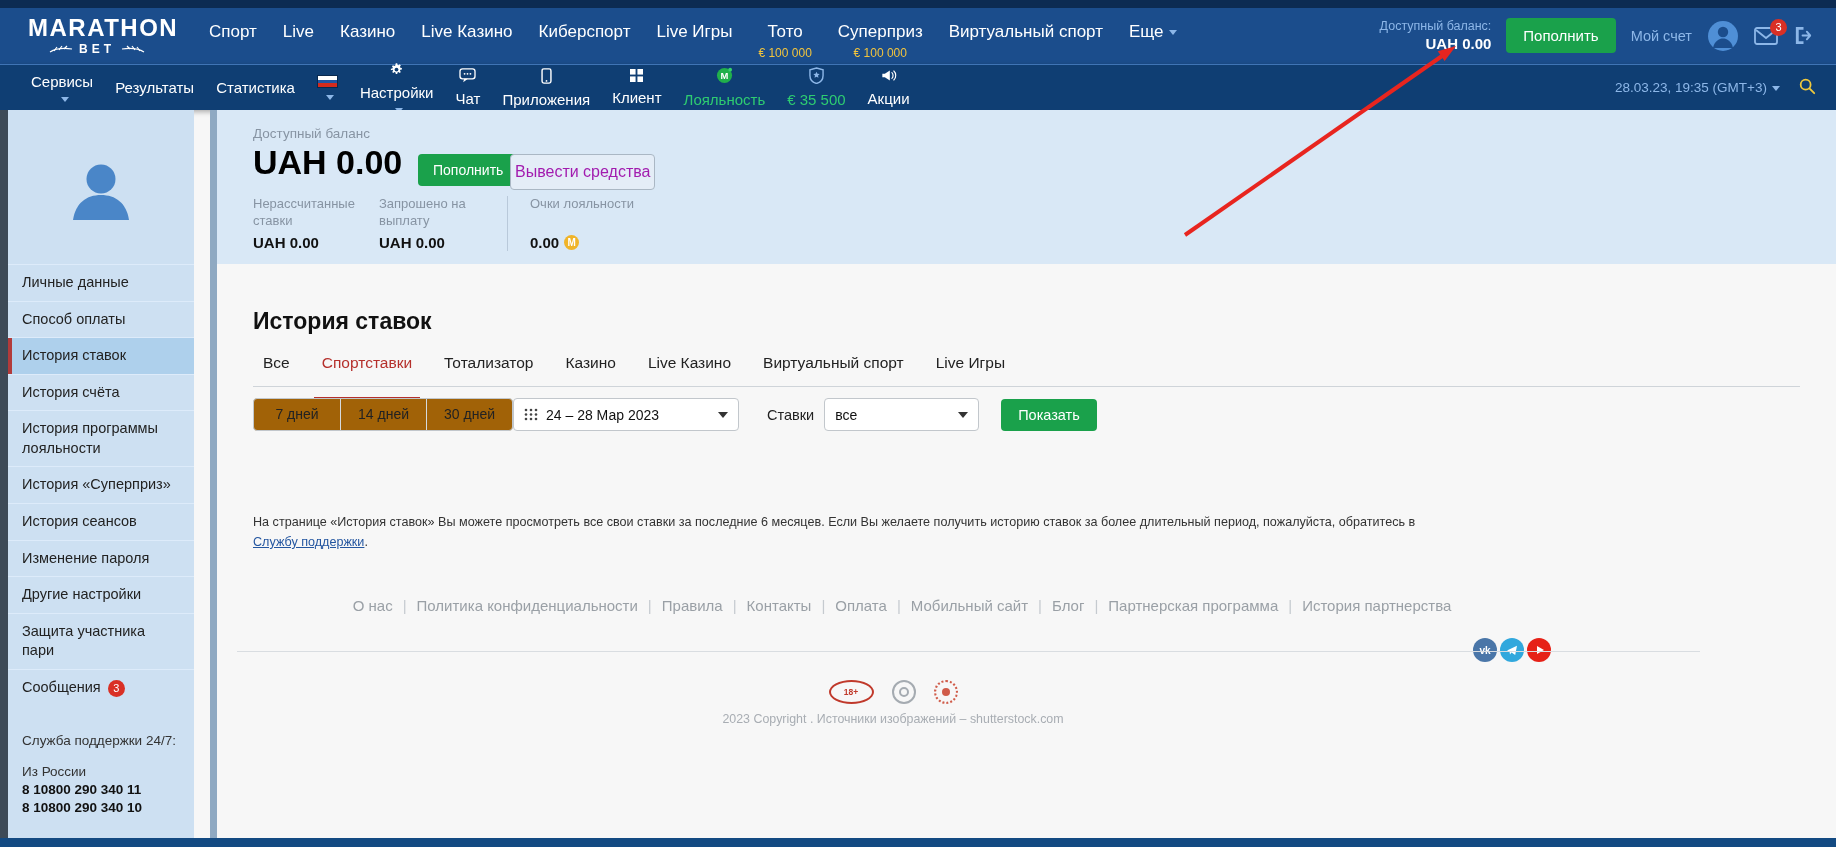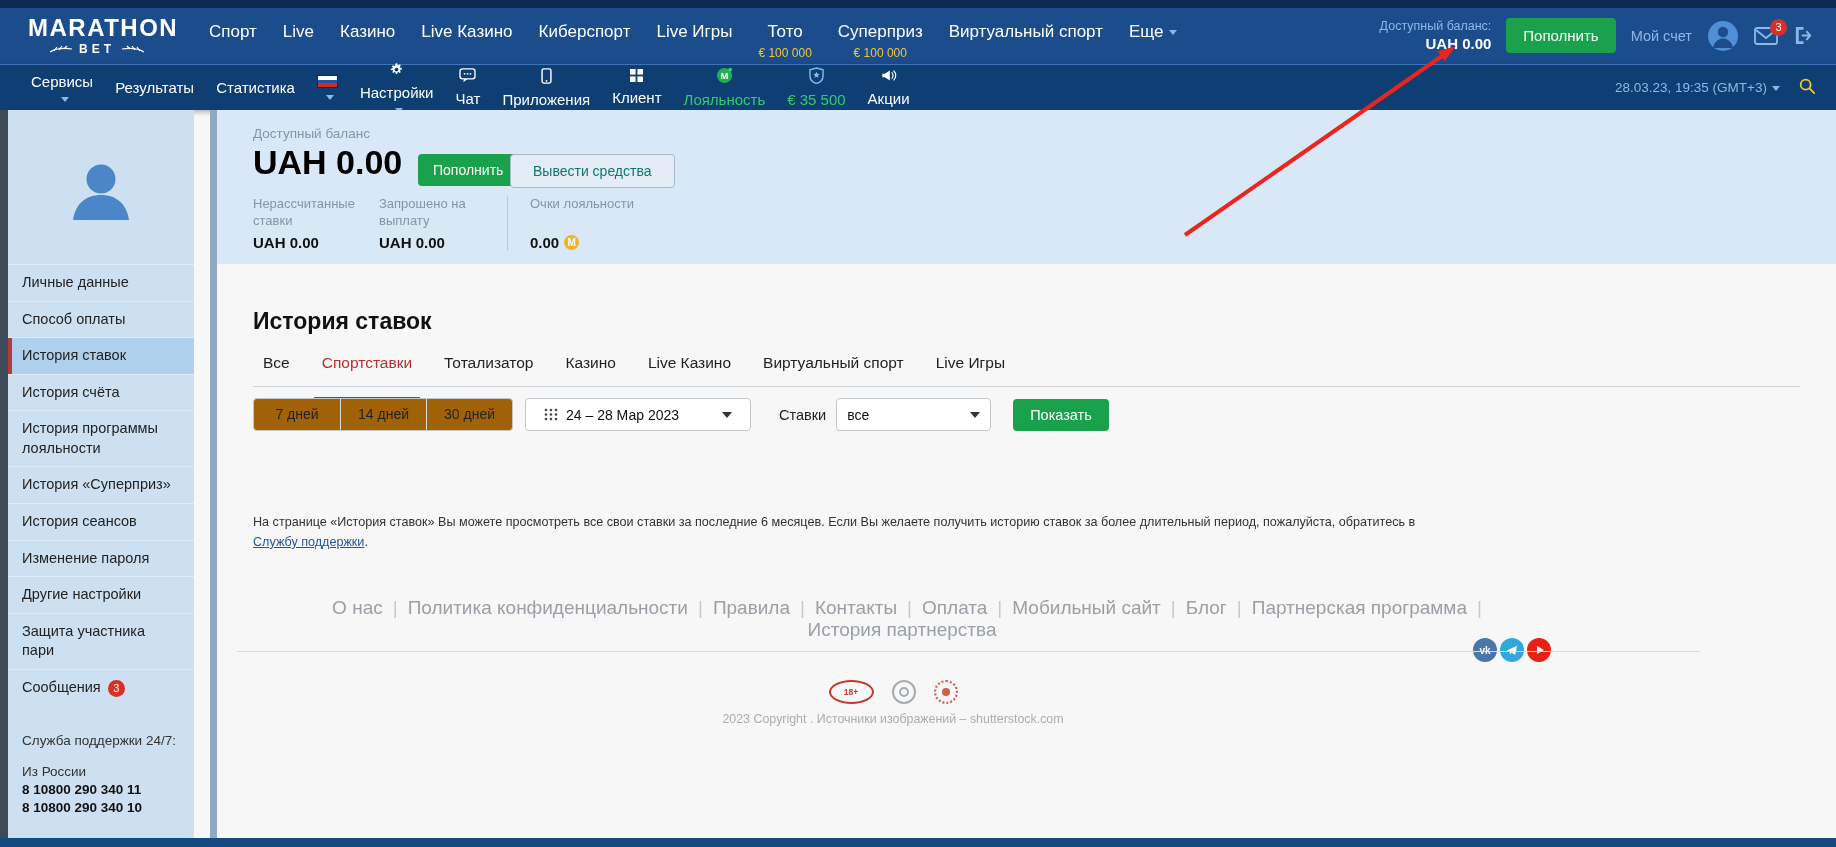--- a/index.html
+++ b/index.html
@@ -50,54 +50,54 @@
   .sb-badge { display:inline-block; background:#d93025; color:#fff; border-radius:50%; width:17px; height:17px; line-height:17px; text-align:center; font-size:11px; margin-left:7px; }
   .sb-support { margin-top:28px; padding:0 14px; font-size:13.5px; color:#333; }
   .sb-support .region { margin-top:16px; }
   .sb-phone { font-weight:bold; font-size:13.5px; color:#111; margin-top:3px; }
 
   
   .balance-panel { position:absolute; top:0; left:0; right:0; height:154px; background:#d9e8f6; }
   .bp-label { position:absolute; top:16px; left:36px; color:#8794a3; font-size:13.5px; }
   .bp-value { position:absolute; top:33px; left:36px; font-size:34px; font-weight:bold; color:#000; }
   .bp-deposit { position:absolute; top:44px; left:201px; padding:8px 15px; font-size:14px; }
-  .bp-withdraw { position:absolute; top:44px; left:293px; background:#e4edf7; color:#0f766e; border:1px solid #aab7c4; border-radius:4px; padding:8px 22px; font-size:14px; font-family:inherit; cursor:default; }
+  .bp-withdraw { position:absolute; top:44px; left:293px; background:#e4edf7; color:#a21caf; border:1px solid #aab7c4; border-radius:4px; padding:8px 4px; font-size:16px; font-family:inherit; cursor:default; }
   .bp-stats { position:absolute; top:86px; left:36px; display:flex; align-items:stretch; }
   .bp-stat { margin-right:20px; width:106px; }
   .bp-stat .lbl { color:#8794a3; font-size:13px; line-height:1.3; min-height:34px; }
   .bp-stat .val { font-weight:bold; font-size:15px; color:#111; margin-top:4px; display:flex; align-items:center; gap:5px; }
   .bp-div { border-left:1px solid #b9c9da; margin:0 22px 0 2px; }
   .m-coin { display:inline-block; width:15px; height:15px; border-radius:50%; background:#f0b429; color:#fff; font-size:10px; font-weight:bold; text-align:center; line-height:15px; }
 
   
   .h-title { position:absolute; top:198px; left:36px; font-size:23px; font-weight:bold; color:#111; }
   .tabs { position:absolute; top:244px; left:36px; right:36px; display:flex; gap:32px; border-bottom:1px solid #cfd4d9; padding:0 10px; height:33px; }
   .tab { font-size:15.5px; color:#222; position:relative; cursor:pointer; white-space:nowrap; }
   .tab.active { color:#b5302c; }
   .tab.active::after { content:''; position:absolute; left:-8px; right:-8px; bottom:-14px; height:3px; background:#b5302c; }
   .filters { position:absolute; top:288px; left:36px; display:flex; align-items:center; }
   .segmented { display:flex; border:1px solid #c2c7cc; border-radius:4px; background:#a16207; overflow:hidden; height:33px; }
   .seg { width:86px; text-align:center; font-size:14px; color:#222; line-height:31px; border-left:1px solid #d5dade; cursor:pointer; }
   .seg:first-child { border-left:none; }
-  .date-select { margin-left:12px; width:226px; height:33px; border:1px solid #c2c7cc; border-radius:4px; background:#fff; display:flex; align-items:center; gap:8px; padding:0 18px; font-size:14px; color:#111; cursor:pointer; }
+  .date-select { width:226px; height:33px; border:1px solid #c2c7cc; border-radius:4px; background:#fff; display:flex; align-items:center; gap:8px; padding:0 10px; font-size:14px; color:#111; cursor:pointer; }
   .sel-caret { margin-left:auto; width:0; height:0; border-left:5px solid transparent; border-right:5px solid transparent; border-top:6px solid #333; }
   .bets-label { margin-left:28px; font-size:14.5px; color:#222; }
   .bets-select { margin-left:10px; width:155px; height:33px; border:1px solid #c2c7cc; border-radius:4px; background:#fff; display:flex; align-items:center; padding:0 10px; font-size:14px; color:#111; cursor:pointer; }
   .btn-show { margin-left:22px; padding:8px 17px; font-size:14.5px; }
 
   .bet-table { position:absolute; top:333px; left:36px; right:300px; height:38px; display:flex; border:1px solid #4a7aab; background:#cfe2f4; }
   .bt-cell { border-left:1px solid #4a7aab; display:flex; align-items:center; justify-content:center; font-size:14px; color:#1c3f63; }
   .bt-cell:first-child { border-left:none; }
   .bt-cell.left { justify-content:flex-start; padding-left:12px; }
 
   .note { position:absolute; top:402px; left:36px; width:1190px; font-size:12.6px; color:#333; line-height:1.6; }
   .note a { color:#2456a0; text-decoration:underline; cursor:pointer; }
 
   
-  .f-links { position:absolute; top:487px; left:0; width:1352px; text-align:center; font-size:19px; color:#9aa0a6;padding-left:18px; }
+  .f-links { position:absolute; top:487px; left:0; width:1352px; text-align:center; font-size:15px; color:#9aa0a6;padding-left:18px; }
   .f-link { cursor:pointer; margin:0 10px; white-space:nowrap; }
   .f-sep { color:#c5cacf; }
   .socials { position:absolute; top:528px; right:285px; display:flex; gap:3px; }
   .soc { width:24px; height:24px; border-radius:50%; display:flex; align-items:center; justify-content:center; cursor:pointer; }
   .soc-vk { background:#4a76a8; color:#fff; font-size:10px; font-weight:bold; }
   .soc-tg { background:#31a8dd; }
   .soc-yt { background:#e62117; }
   .yt-play { width:0; height:0; border-top:4px solid transparent; border-bottom:4px solid transparent; border-left:7px solid #fff; margin-left:2px; }
   .f-divider { position:absolute; top:541px; left:20px; right:136px; border-top:1px solid #d9dde1; }
   .f-badges { position:absolute; top:570px; left:0; width:1352px; display:flex; justify-content:center; gap:18px; align-items:center; }

